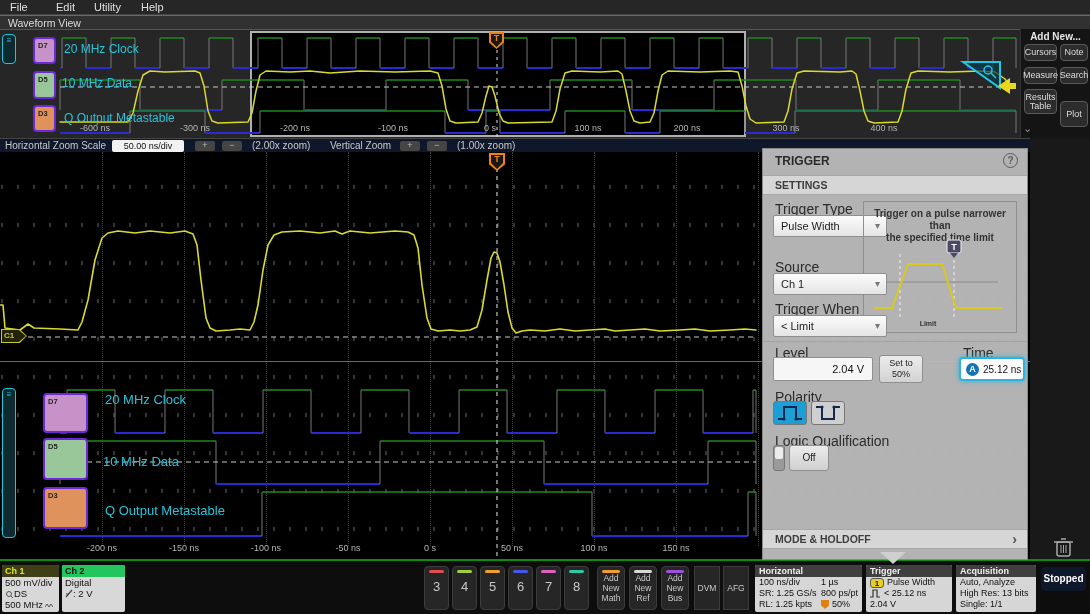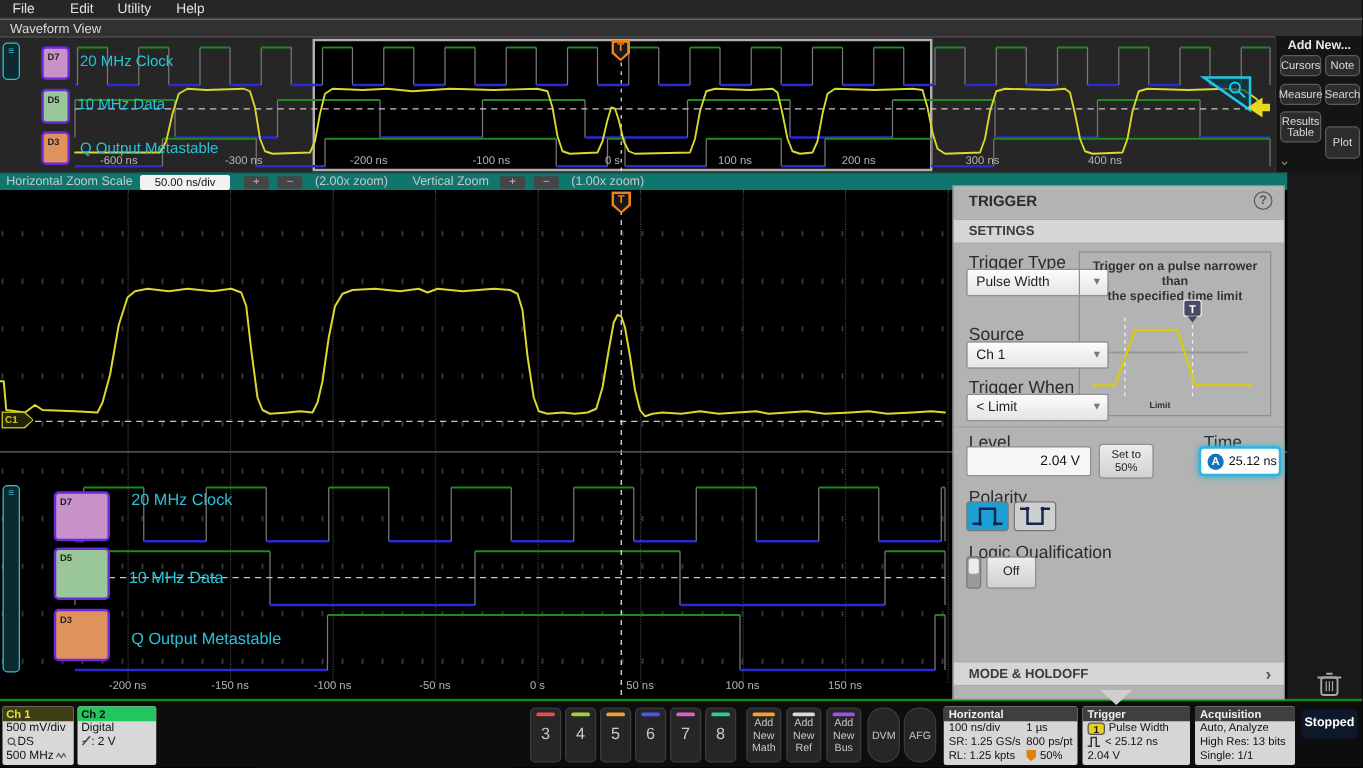--- a/index.html
+++ b/index.html
@@ -27,21 +27,21 @@
   .tbadge i { position:absolute; left:2px; top:2px; right:2px; bottom:2px; clip-path:polygon(0 0,100% 0,100% 58%,50% 100%,0 58%); background:#181818; }
   .tbadge b { position:absolute; left:0; right:0; top:1px; text-align:center; font-size:9px; color:#ef8318; font-style:normal; z-index:2; }
   .chev { position:absolute; color:#909090; font-size:11px; }
 
   
   .addnew { left:1020px; top:29px; width:70px; height:109px; background:#141414; border-left:1px solid #333; }
   .addnew .title { position:absolute; left:0; top:2px; width:100%; text-align:center; font-size:10px; font-weight:bold; color:#e8e8e8; }
   .panelbtn { position:absolute; background:#2c2c2c; border:1px solid #5a5a5a; border-radius:4px; color:#dcdcdc; font-size:9px; text-align:center; display:flex; align-items:center; justify-content:center; line-height:9px; cursor:pointer; }
 
   
-  .zoomtb { left:0; top:138px; width:1030px; height:14px; background:#0f766e; border-top:1px solid #444; }
+  .zoomtb { left:0; top:138px; width:1030px; height:14px; background:#0f172a; border-top:1px solid #444; }
   .zoomtb .lab { position:absolute; top:1px; font-size:10px; color:#c8c8c8; }
   .zoomtb .val { position:absolute; top:1px; height:12px; background:#f2f2f2; border-radius:2px; font-size:9px; color:#111; text-align:center; line-height:12px; }
   .zoomtb .zbtn { position:absolute; top:2px; width:20px; height:10px; background:#454545; border-radius:2px; color:#bbb; font-size:9px; line-height:9px; text-align:center; cursor:pointer; }
 
   
   .mainview { left:0; top:152px; width:1030px; height:408px; background:#000;
     background-image:radial-gradient(#353535 0.8px, transparent 1.2px); background-size:16px 38px; background-position:10px 16px; }
   .vgrid { position:absolute; top:0; height:394px; width:0; border-left:1px dotted #3e3e3e; }
   .c1badge { position:absolute; left:1px; top:177px; width:26px; height:14px; clip-path:polygon(0 0,72% 0,100% 50%,72% 100%,0 100%); background:#caca25; z-index:3; }
   .c1badge i { position:absolute; left:1px; top:1px; width:24px; height:12px; clip-path:polygon(0 0,70% 0,100% 50%,70% 100%,0 100%); background:#23230a; }
@@ -69,21 +69,21 @@
   .pointer { left:880px; top:552px; width:0; height:0; border-left:13px solid transparent; border-right:13px solid transparent; border-top:12px solid #cfcfcf; z-index:12; }
 
   
   .bottombar { left:0; top:563px; width:1090px; height:51px; background:#0d0d0d; z-index:5; }
   .badge { position:absolute; top:2px; height:47px; background:#d8d8d8; border-radius:2px; overflow:hidden; cursor:pointer; }
   .badge .hd { height:12px; font-size:9px; font-weight:bold; padding:1px 3px 0; }
   .badge .ln { font-size:9.5px; color:#111; padding:0 3px; line-height:11px; white-space:nowrap; }
   .chbtn { position:absolute; top:3px; width:25px; height:44px; background:#262626; border:1px solid #3c3c3c; border-radius:4px; color:#c8c8c8; font-size:13px; text-align:center; padding-top:12px; cursor:pointer; }
   .chbtn .stripe, .addbtn .stripe { position:absolute; left:4px; right:4px; top:3px; height:3px; border-radius:2px; }
   .addbtn { position:absolute; top:3px; width:28px; height:44px; background:#262626; border:1px solid #3c3c3c; border-radius:4px; color:#c8c8c8; font-size:8.5px; text-align:center; padding-top:6px; line-height:10px; cursor:pointer; }
-  .misc { position:absolute; top:3px; width:20px; height:44px; background:#262626; border:1px solid #3c3c3c; border-radius:12px; color:#c8c8c8; font-size:8.5px; text-align:center; display:flex; align-items:center; justify-content:center; cursor:pointer; }
+  .misc { position:absolute; top:3px; width:20px; height:44px; background:#262626; border:1px solid #3c3c3c; border-radius:0; color:#c8c8c8; font-size:8.5px; text-align:center; display:flex; align-items:center; justify-content:center; cursor:pointer; }
   .infobadge { position:absolute; top:2px; height:47px; background:#d6d6d6; border-radius:2px; overflow:hidden; cursor:pointer; }
   .infobadge .hd { height:12px; background:#3f3f3f; color:#f0f0f0; font-size:9px; font-weight:bold; padding:1px 4px 0; }
   .infobadge .row { font-size:9px; color:#111; padding:0 4px; line-height:11px; white-space:nowrap; display:flex; align-items:center; }
   .infobadge .col2 { position:absolute; left:66px; }
   .stopped { position:absolute; left:1041px; top:4px; width:45px; height:24px; background:#0f172a; border-radius:4px; color:#fff; font-size:10px; font-weight:bold; text-align:center; line-height:24px; cursor:pointer; }
   .onebadge { width:14px; height:10px; background:#e8d020; border:1px solid #555; border-radius:3px; font-size:8px; font-weight:bold; color:#111; text-align:center; line-height:9px; margin-right:3px; }
   .tflag { width:8px; height:9px; clip-path:polygon(0 0,100% 0,100% 60%,50% 100%,0 60%); background:#e08010; margin-right:3px; }
 </style>
 </head>
 <body>

